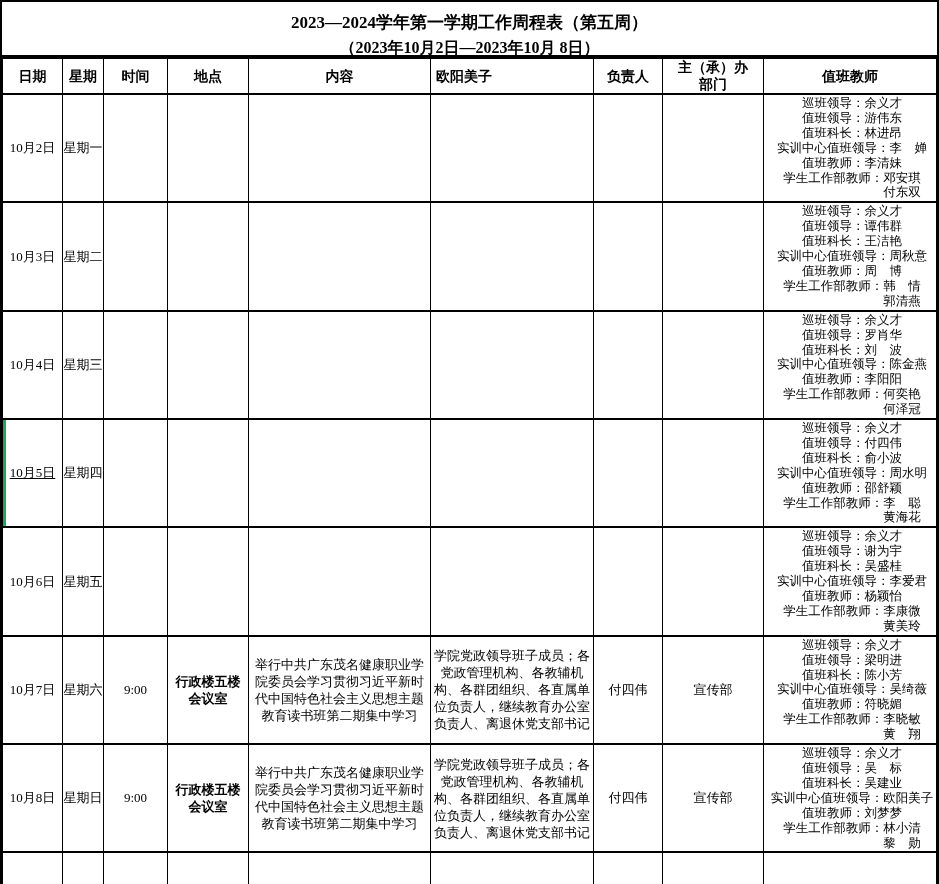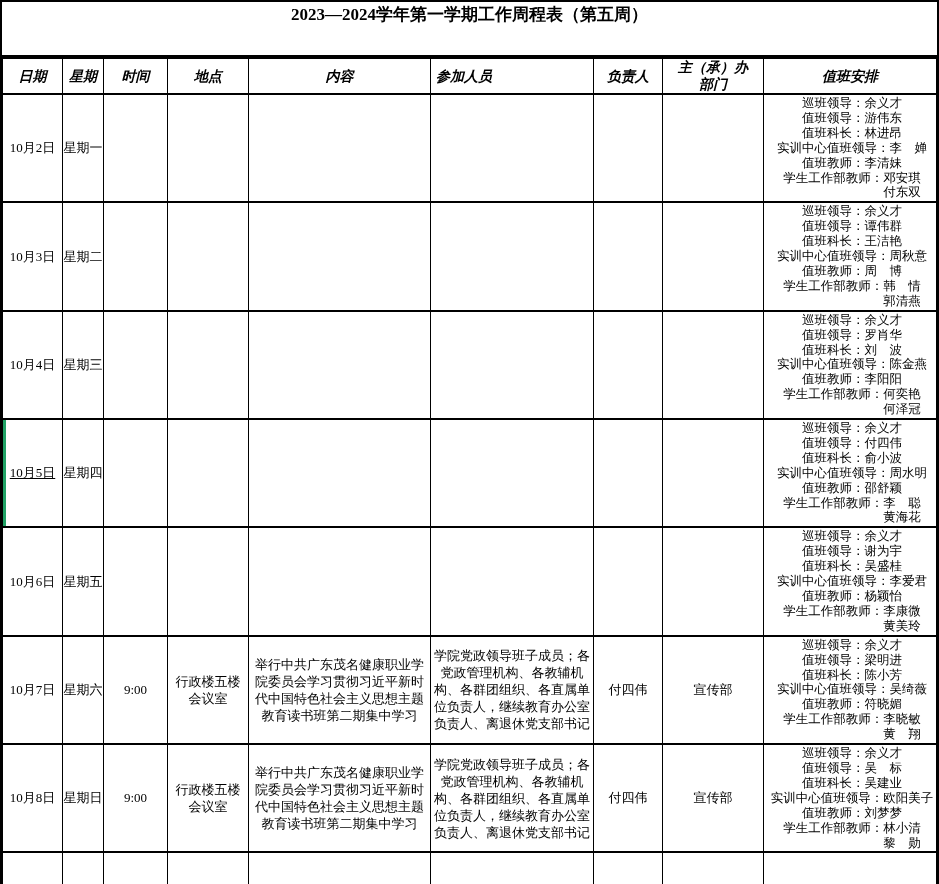--- a/index.html
+++ b/index.html
@@ -6,78 +6,79 @@
   .sheet{
     width:939px;height:884px;box-sizing:border-box;
     border:2px solid #000;border-bottom:none;
     overflow:hidden;background:#fff;color:#000;
     font-family:"Liberation Serif","DejaVu Serif",serif;
   }
   .title-block{
     height:53px;border-bottom:2px solid #000;
     text-align:center;font-weight:bold;
   }
-  .title-line1{font-size:17px;line-height:26px;padding-top:0;}
+  .title-line1{font-size:17px;line-height:26px;padding-top:8px;}
   .title-line2{font-size:16px;line-height:23px;}
   table{border-collapse:collapse;table-layout:fixed;width:100%;}
   th,td{
     border:1px solid #000;border-top-width:2px;border-bottom-width:2px;
     padding:0;vertical-align:middle;overflow:hidden;
   }
-  thead tr{height:35px;font-style:italic;}
+  thead tr{height:35px;}
   thead th{
     font-size:14px;font-weight:bold;text-align:center;
     white-space:pre-line;line-height:17px;
   }
   th.col-participants{text-align:left;padding-left:5px;}
   tbody tr{height:106px;}
   tbody td{font-size:13px;text-align:center;}
   td.col-content,td.col-participants{line-height:17px;padding:0 2px;}
-  td.col-place{line-height:17px;padding:0 2px;}
+  td.col-place{line-height:17px;padding:0 2px;font-weight:bold;}
   td.col-duty{
     font-size:12.5px;line-height:14.9px;text-align:center;
     padding:1px 0 1px 4px;white-space:pre-line;vertical-align:middle;
   }
   td.selected{position:relative;text-decoration:underline;}
   td.selected::before{
     content:"";position:absolute;left:0;top:0;bottom:0;width:3px;
     background:var(--sel-green,#21a366);
   }
 </style>
 </head>
 <body>
 
 <div class="sheet">
   <div class="title-block">
     <div class="title-line1">2023—2024学年第一学期工作周程表（第五周）</div>
+    <div class="title-line2">（2023年10月2日—2023年10月 8日）</div>
   </div>
   <table>
     <colgroup>
       <col style="width:60px">
         <col style="width:41px">
         <col style="width:64px">
       <col style="width:81px">
         <col style="width:182px">
         <col style="width:163px">
       <col style="width:69px">
         <col style="width:101px">
         <col>
     </colgroup>
     <thead>
       <tr>
           <th class="col-date">日期</th>
           <th class="col-week">星期</th>
           <th class="col-time">时间</th>
           <th class="col-place">地点</th>
           <th class="col-content">内容</th>
-          <th class="col-participants">参加人员</th>
+          <th class="col-participants">欧阳美子</th>
           <th class="col-leader">负责人</th>
           <th class="col-organizer">主（承）办
 部门</th>
-          <th class="col-duty">值班安排</th>
+          <th class="col-duty">值班教师</th>
         </tr>
     </thead>
     <tbody>
         <tr>
           <td class="col-date">10月2日</td>
           <td class="col-week">星期一</td>
           <td class="col-time"></td>
           <td class="col-place"></td>
           <td class="col-content"></td>
           <td class="col-participants"></td>

